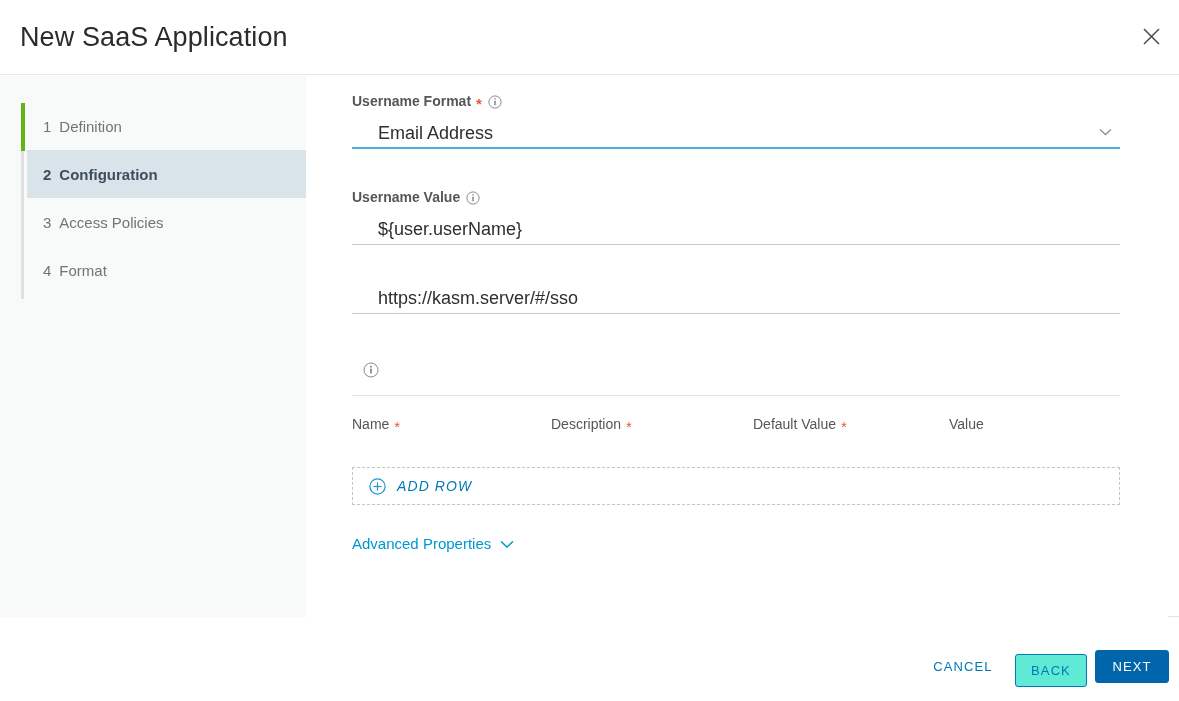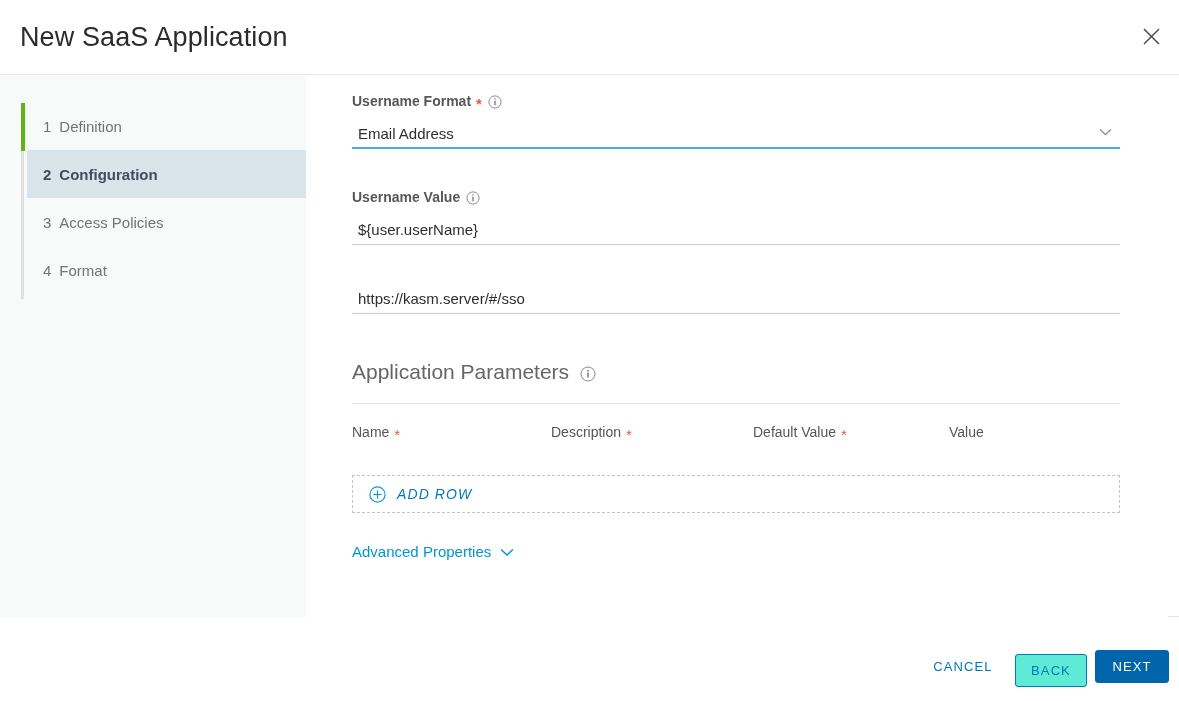--- a/index.html
+++ b/index.html
@@ -123,24 +123,25 @@
 
   .input-line {
     margin-top: 10px;
     height: 30px;
     border-bottom: 1px solid #cccccc;
     display: flex; align-items: center;
     position: relative;
   }
   .input-line.focused { border-bottom: 2px solid #49afd9; }
   .input-value {
-    font-size: 15px;
+    font-size: 18px;
     color: #2e2e2e;
     padding-left: 6px;
     white-space: nowrap;
+    margin-left: 20px;
   }
   .input-line.select .input-value { color: #2e2e2e; }
   .chevron {
     position: absolute; right: 8px; top: 9px;
     pointer-events: none;
   }
   .chevron svg { display: block; }
 
   
   .section-title {
@@ -332,21 +333,20 @@
         </div>
 
         <div class="field" style="margin-top:39px;">
           <div class="input-line">
             <span class="input-value">https://kasm.server/#/sso</span>
           </div>
         </div>
 
         <div style="margin-top:46px;">
           <div class="section-title">
-            <span>Application Parameters</span>
             <span class="info-icon">
               <svg width="16" height="16" viewBox="0 0 16 16">
                 <circle cx="8" cy="8" r="7" fill="none" stroke="#8a8a8a" stroke-width="1"></circle>
                 <circle cx="8" cy="4.7" r="0.85" fill="#6d6d6d"></circle>
                 <rect x="7.3" y="6.6" width="1.4" height="5" rx="0.6" fill="#6d6d6d"></rect>
               </svg>
             </span>
           </div>
           <div class="section-divider"></div>
 

